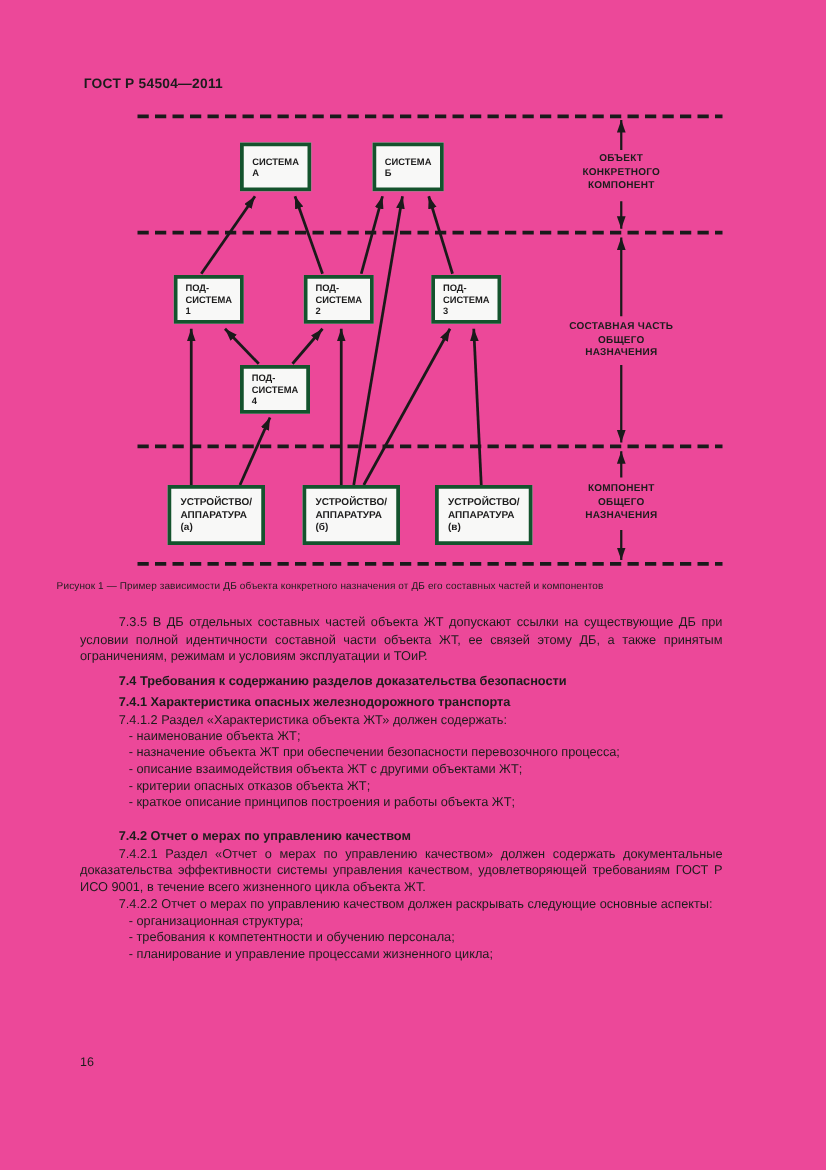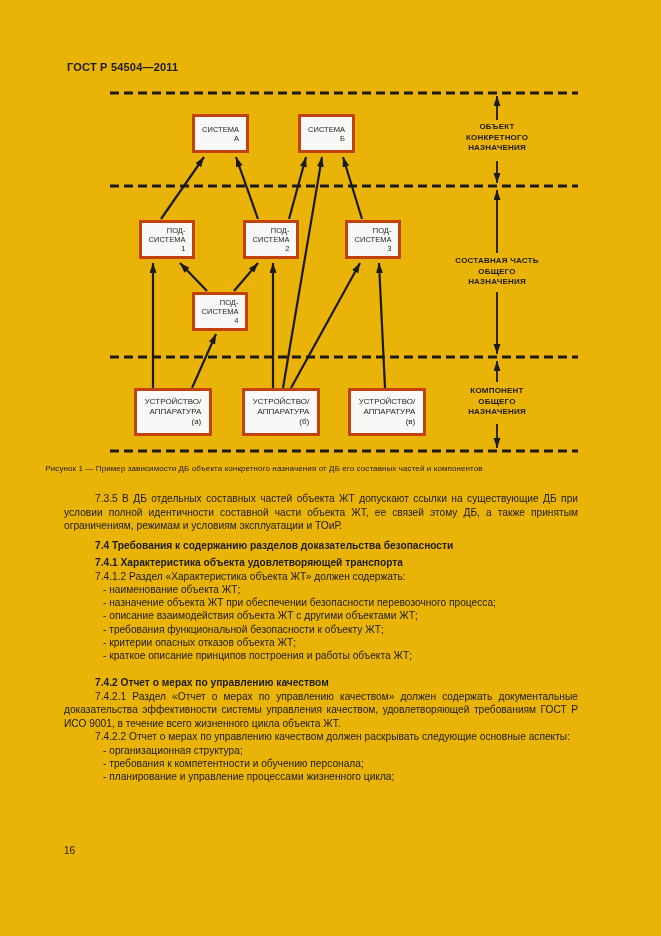--- a/index.html
+++ b/index.html
@@ -4,37 +4,37 @@
 <style>
   html,body{margin:0;padding:0;}
   body{
     background:#e8e8e8;
     font-family:"Liberation Sans","DejaVu Sans",sans-serif;
     -webkit-font-smoothing:antialiased;
   }
   .page{
     position:relative;
     width:661px;height:936px;
-    background:#eab308;
+    background:#ec4899;
     color:#1c1c1c;
     overflow:hidden;
   }
   .doc-header{
     position:absolute;left:67px;top:61px;
     font-size:11px;font-weight:bold;letter-spacing:.2px;
   }
   .diagram-svg{position:absolute;left:0;top:0;z-index:1;}
   .dbox{
     position:absolute;z-index:2;
     box-sizing:border-box;
     background:#f8f8f7;
-    border:3px solid #c2410c;
+    border:3px solid #14532d;
     display:flex;align-items:center;justify-content:center;
-    text-align:right;
-    font-weight:normal;
+    text-align:left;
+    font-weight:bold;
     white-space:pre-line;
   }
   .dbox.small{font-size:7.5px;line-height:9px;}
   .dbox.dev{font-size:8px;line-height:10px;}
   .zone-label{
     position:absolute;z-index:2;
     text-align:center;
     font-weight:bold;
     font-size:8px;line-height:10.5px;
     white-space:pre-line;
@@ -124,40 +124,39 @@
 (а)</div>
   <div class="dbox dev" style="left:242px;top:388px;width:78px;height:48px;">УСТРОЙСТВО/
 АППАРАТУРА
 (б)</div>
   <div class="dbox dev" style="left:348px;top:388px;width:78px;height:48px;">УСТРОЙСТВО/
 АППАРАТУРА
 (в)</div>
 
   <div class="zone-label" style="left:445px;top:122px;width:104px;">ОБЪЕКТ
 КОНКРЕТНОГО
-НАЗНАЧЕНИЯ</div>
+КОМПОНЕНТ</div>
   <div class="zone-label" style="left:437px;top:256px;width:120px;">СОСТАВНАЯ ЧАСТЬ
 ОБЩЕГО
 НАЗНАЧЕНИЯ</div>
   <div class="zone-label" style="left:445px;top:386px;width:104px;">КОМПОНЕНТ
 ОБЩЕГО
 НАЗНАЧЕНИЯ</div>
 
   <div class="fig-caption">Рисунок  1 — Пример зависимости ДБ объекта конкретного назначения от ДБ его составных частей и компонентов</div>
 
   <div class="textblock">
     <p class="para">7.3.5  В ДБ отдельных составных частей объекта ЖТ допускают ссылки на существующие ДБ при условии полной идентичности составной части объекта ЖТ, ее связей этому ДБ, а также принятым ограничениям, режимам и условиям эксплуатации и ТОиР.</p>
     <p class="head h74">7.4  Требования к содержанию разделов доказательства безопасности</p>
-    <p class="head h741">7.4.1  Характеристика объекта удовлетворяющей транспорта</p>
+    <p class="head h741">7.4.1  Характеристика опасных железнодорожного транспорта</p>
     <p class="para">7.4.1.2  Раздел «Характеристика объекта ЖТ» должен содержать:</p>
     <div class="blist">
       <div>-  наименование объекта ЖТ;</div>
       <div>-  назначение объекта ЖТ при обеспечении безопасности перевозочного процесса;</div>
       <div>-  описание взаимодействия объекта ЖТ с другими объектами ЖТ;</div>
-      <div>-  требования функциональной безопасности к объекту ЖТ;</div>
       <div>-  критерии опасных отказов объекта ЖТ;</div>
       <div>-  краткое описание принципов построения и работы объекта ЖТ;</div>
     </div>
     <p class="head h742">7.4.2  Отчет о мерах по управлению качеством</p>
     <p class="para">7.4.2.1  Раздел «Отчет о мерах по управлению качеством» должен содержать документальные доказательства эффективности системы управления качеством, удовлетворяющей требованиям ГОСТ Р ИСО 9001, в течение всего жизненного цикла объекта ЖТ.</p>
     <p class="para">7.4.2.2  Отчет о мерах по управлению качеством должен раскрывать следующие основные аспекты:</p>
     <div class="blist">
       <div>-  организационная структура;</div>
       <div>-  требования к компетентности и обучению персонала;</div>
       <div>-  планирование и управление процессами жизненного цикла;</div>

